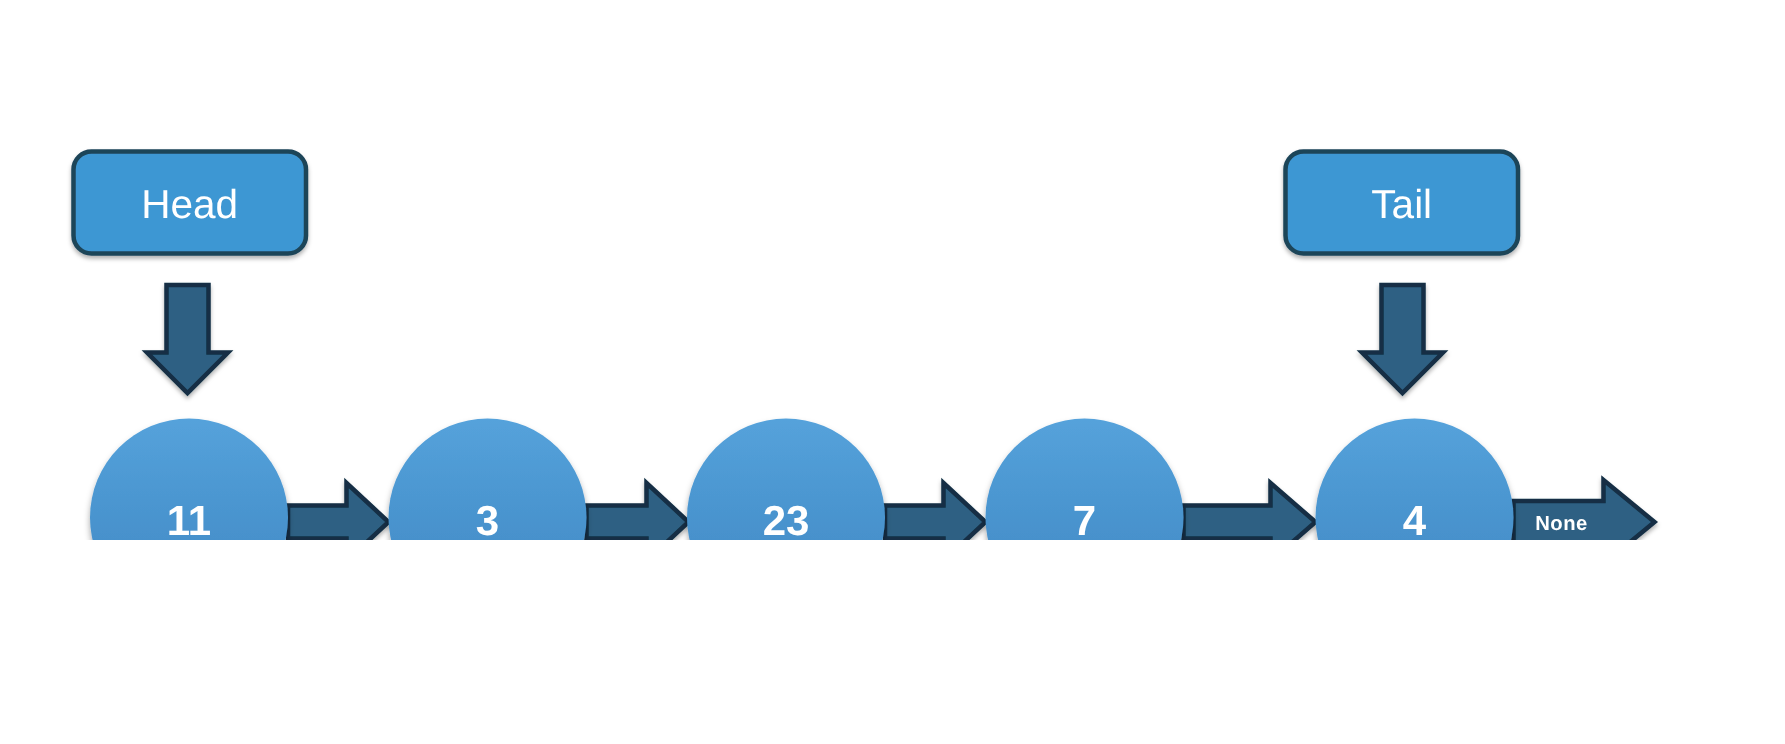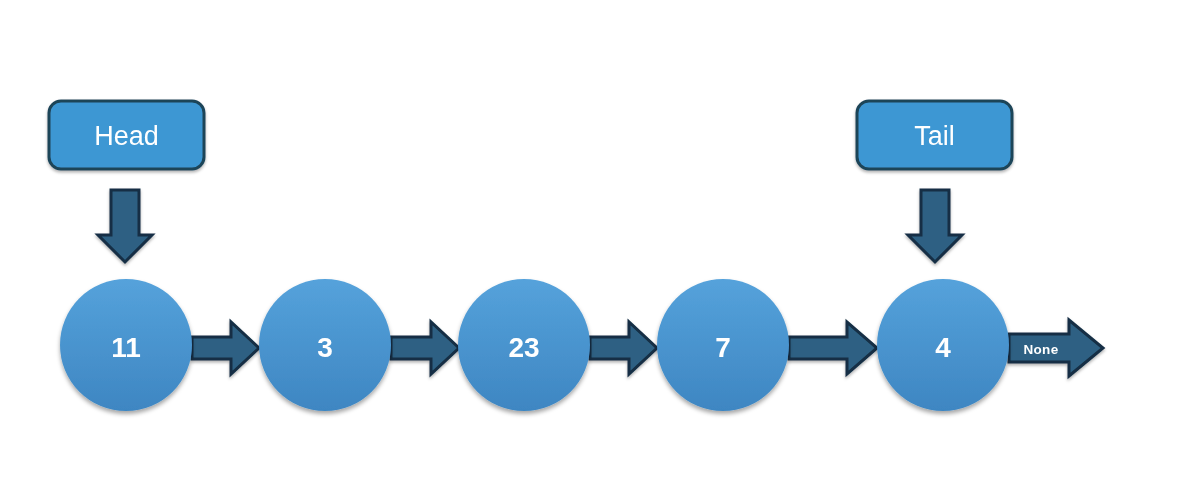--- a/index.html
+++ b/index.html
@@ -4,21 +4,21 @@
 <style>
   html, body {
     margin: 0;
     padding: 0;
     background: var(--background, #ffffff);
     font-family: "Liberation Sans", "DejaVu Sans", sans-serif;
   }
   .canvas {
     position: relative;
     width: 1190px;
-    height: 496px;
+    height: 360px;
     background: var(--background, #ffffff);
     overflow: hidden;
   }
   svg { display: block; }
 
   .label-box {
     fill: var(--box_fill, #3E97D3);
     stroke: var(--box_border, #1E4459);
     stroke-width: 3;
   }

